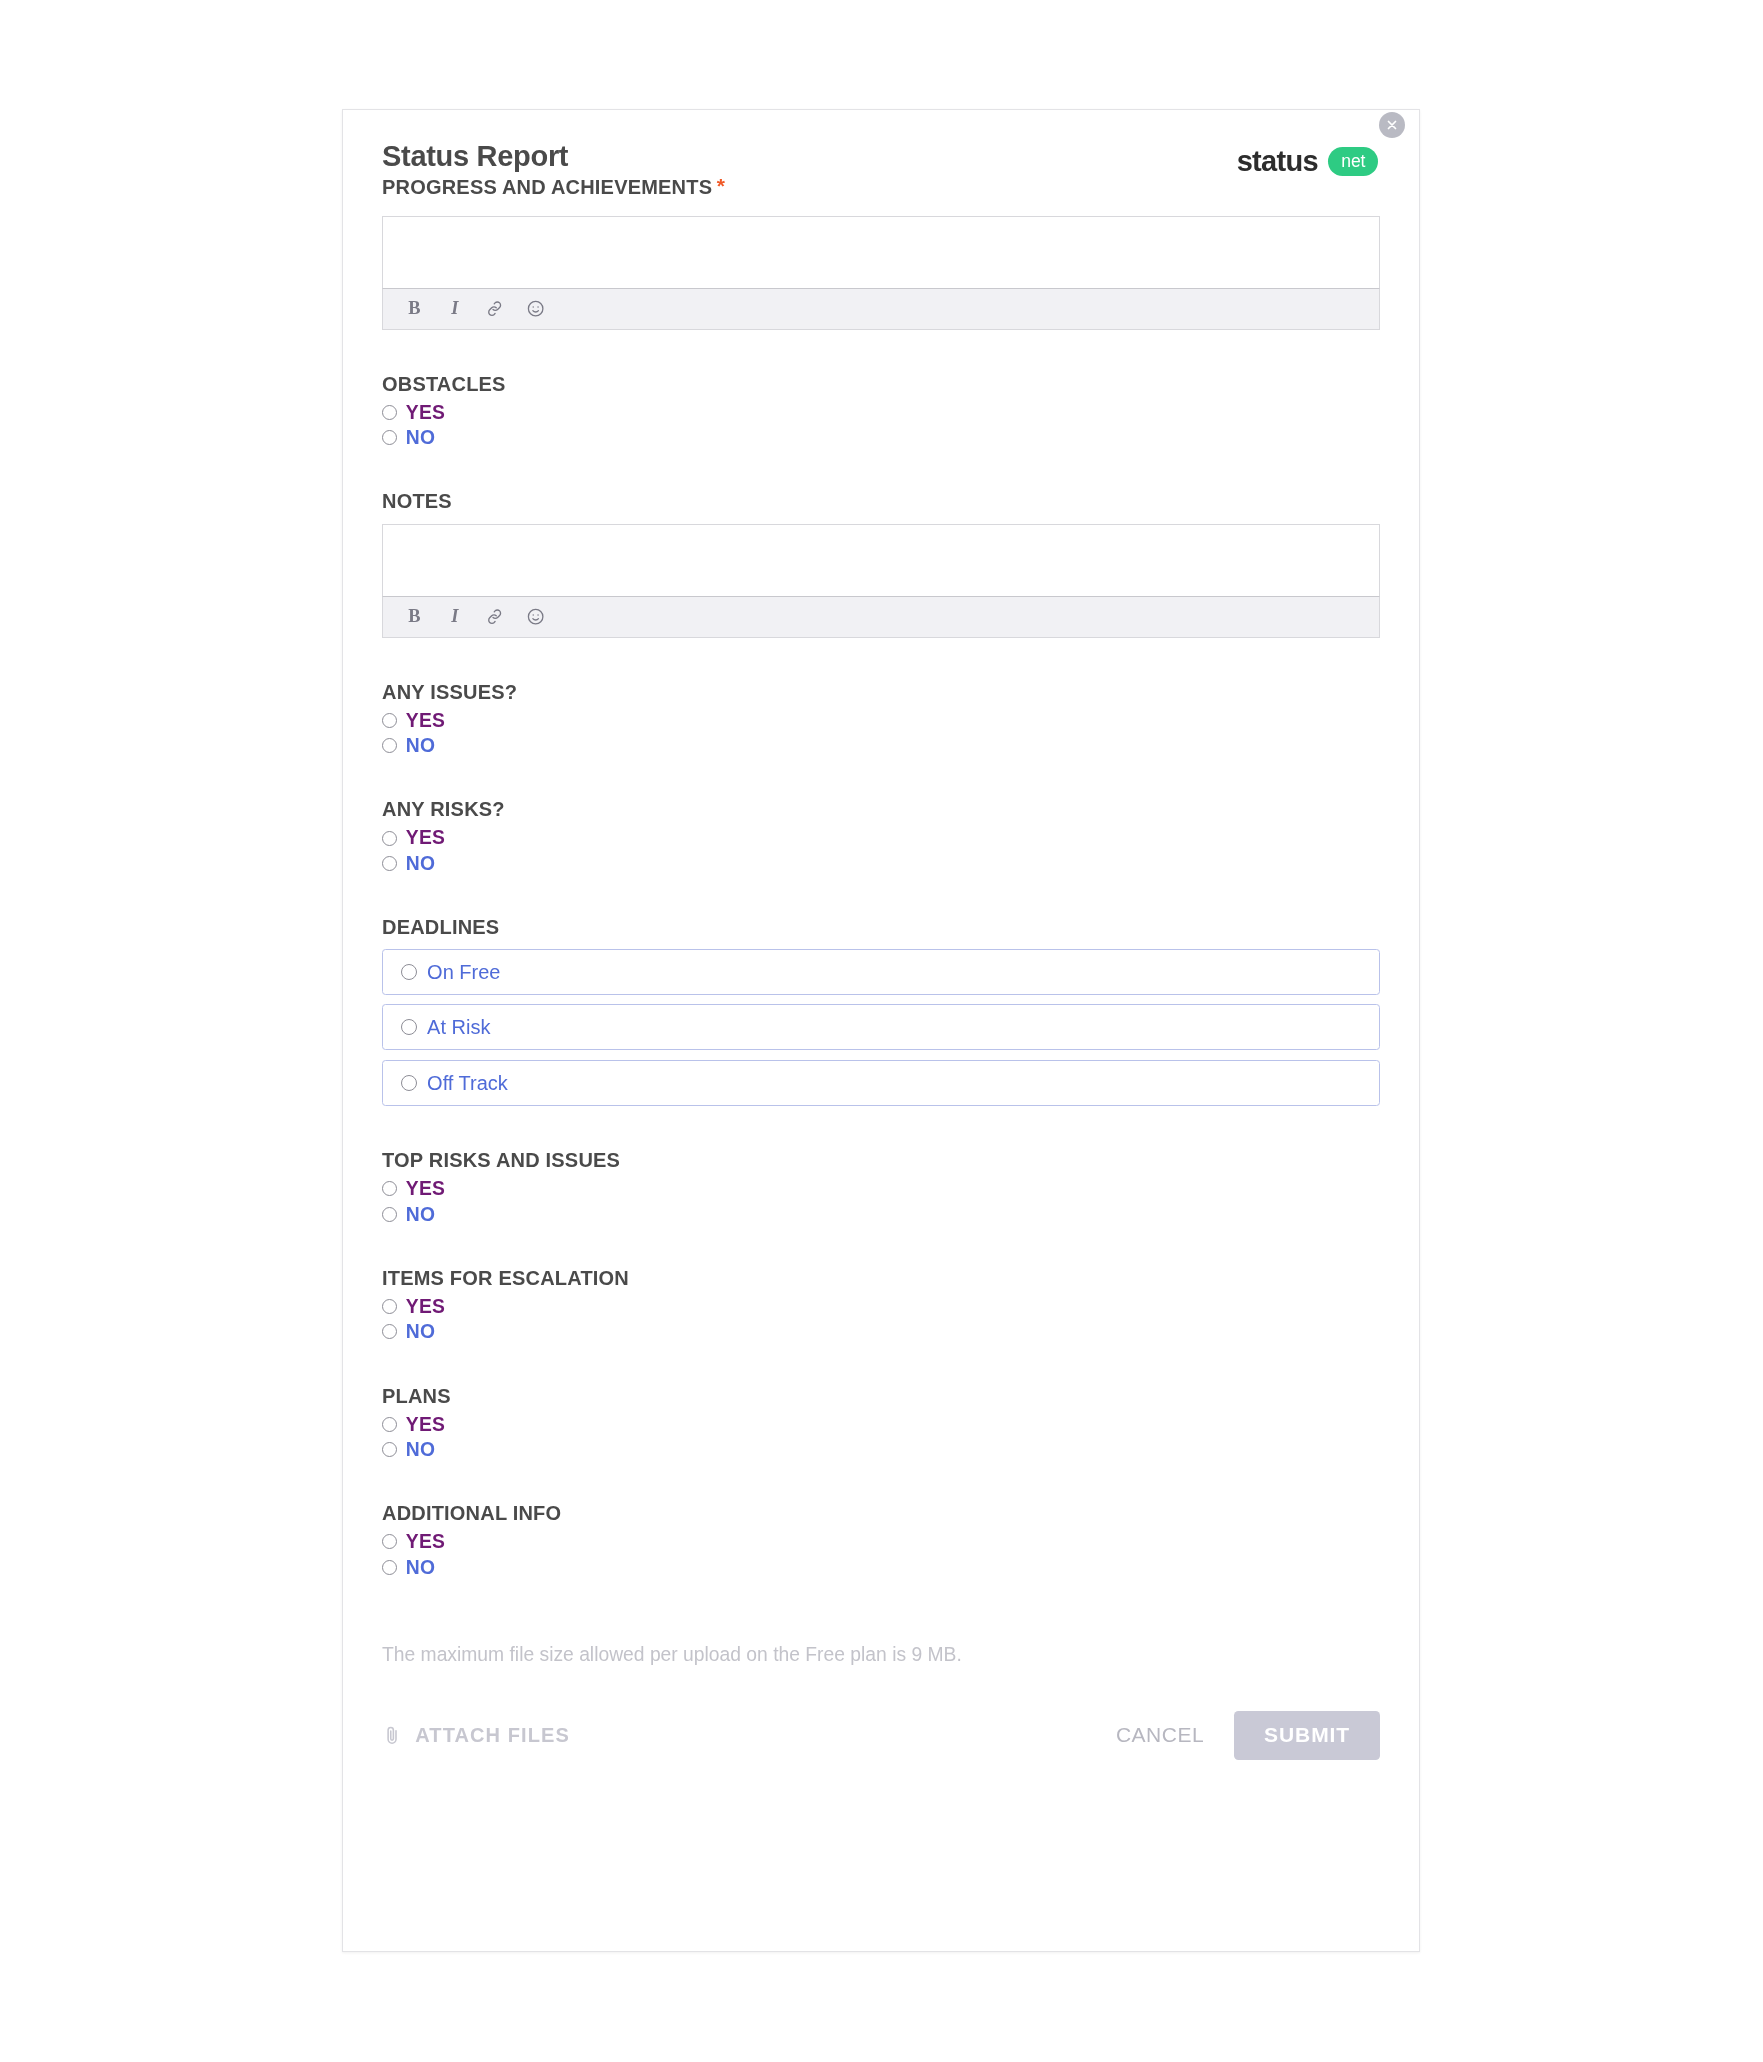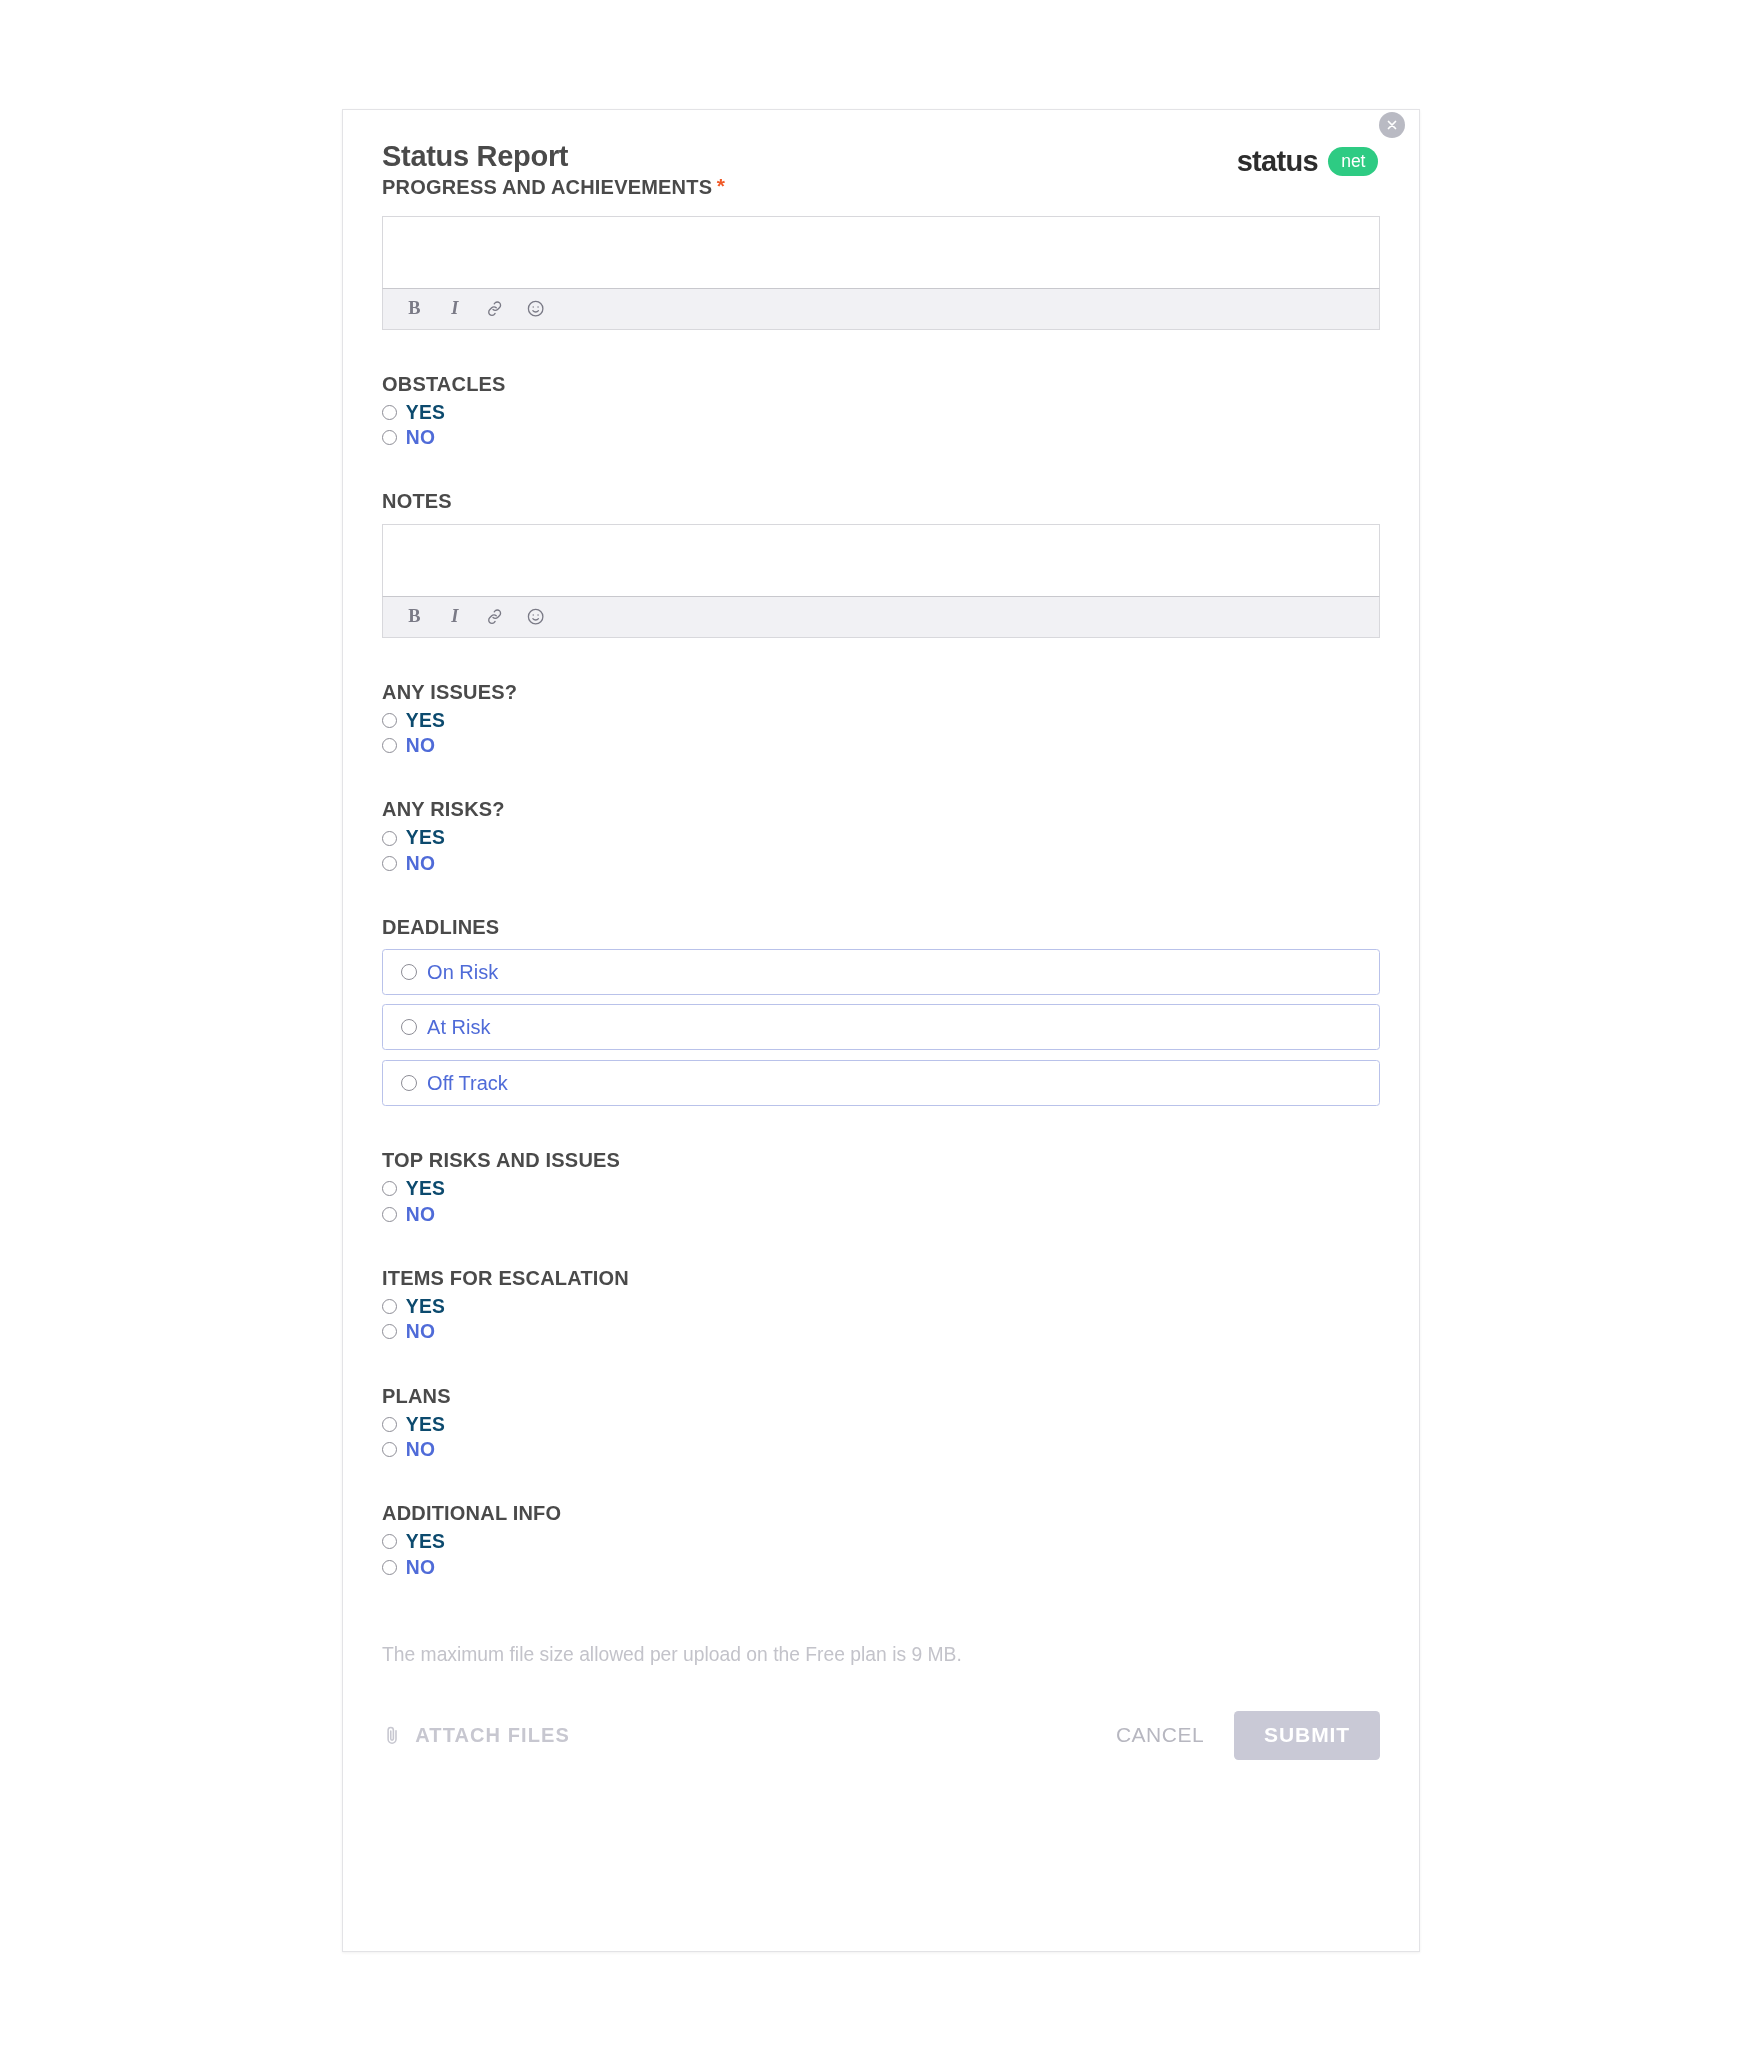--- a/index.html
+++ b/index.html
@@ -149,21 +149,21 @@
     border-radius: 50%;
     background: #ffffff;
     flex: 0 0 auto;
   }
   .radio-text {
     font-size: 19.3px;
     font-weight: 700;
     letter-spacing: 0.3px;
     line-height: 1;
   }
-  .opt-yes { color: #0c4a6e; }
+  .opt-yes { color: #701a75; }
   .opt-no  { color: #4f6bd8; }
 
   
   .boxed-opt {
     display: flex;
     align-items: center;
     gap: 10.5px;
     width: 100%;
     height: 46px;
     border: 1.8px solid #b9c2ea;
@@ -342,21 +342,21 @@
       <div class="radio-row">
         <span class="radio-dot"></span>
         <span class="radio-text opt-no">NO</span>
       </div>
     </div>
 
     <div class="section">
       <div class="field-label section-label">DEADLINES</div>
       <div class="boxed-opt">
         <span class="radio-dot"></span>
-        <span class="boxed-label">On Risk</span>
+        <span class="boxed-label">On Free</span>
       </div>
       <div class="boxed-opt">
         <span class="radio-dot"></span>
         <span class="boxed-label">At Risk</span>
       </div>
       <div class="boxed-opt">
         <span class="radio-dot"></span>
         <span class="boxed-label">Off Track</span>
       </div>
     </div>

